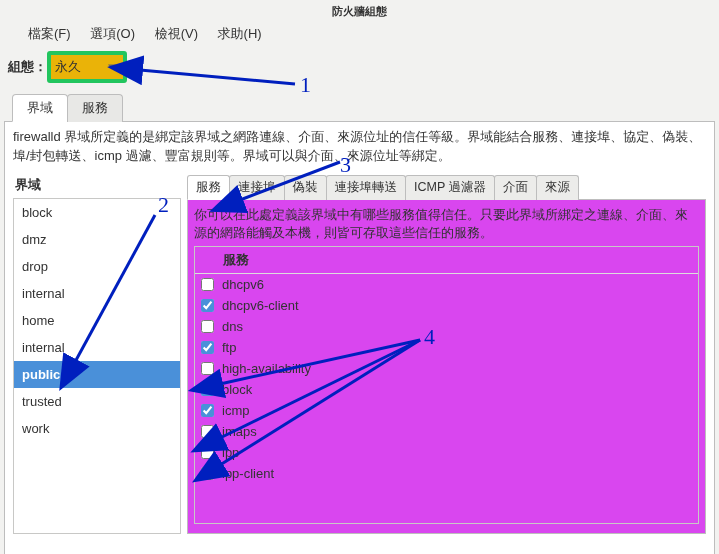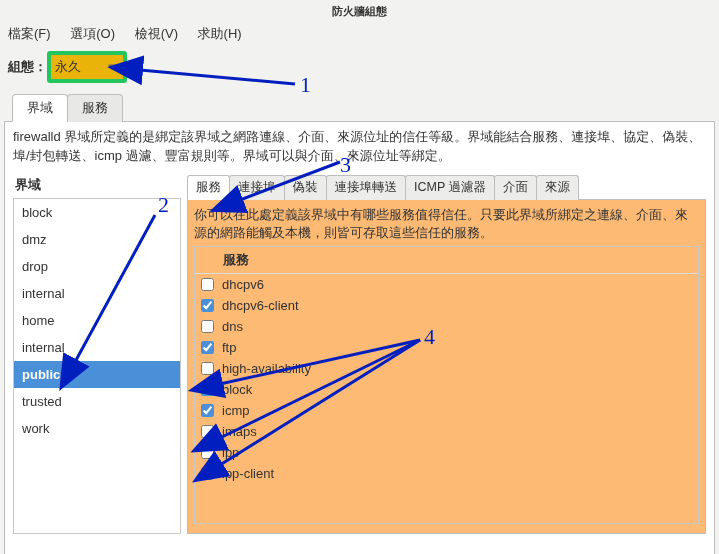--- a/index.html
+++ b/index.html
@@ -15,20 +15,21 @@
     position: relative;
   }
   .title-bar {
     text-align: center;
     font-size: 11px;
     font-weight: bold;
     padding: 4px 0 2px;
   }
   .menu-bar {
     padding: 4px 8px 6px;
+    margin-left: 20px;
   }
   .menu-bar span {
     margin-right: 16px;
     cursor: pointer;
   }
   .config-row {
     padding: 2px 8px 10px;
     display: flex;
     align-items: center;
     gap: 0;
@@ -138,21 +139,21 @@
     font-size: 12.5px;
     cursor: pointer;
     white-space: nowrap;
   }
   .inner-tab.active {
     background: #fff;
     border-bottom: 1px solid #fff;
   }
   .inner-body {
     border: 1px solid #bdbdbd;
-    background: #fdba74;
+    background: #d946ef;
     flex: 1;
     padding: 6px 6px 0;
     overflow: hidden;
   }
   .inner-desc {
     font-size: 13px;
     line-height: 1.4;
     margin-bottom: 4px;
   }
   .svc-list {

